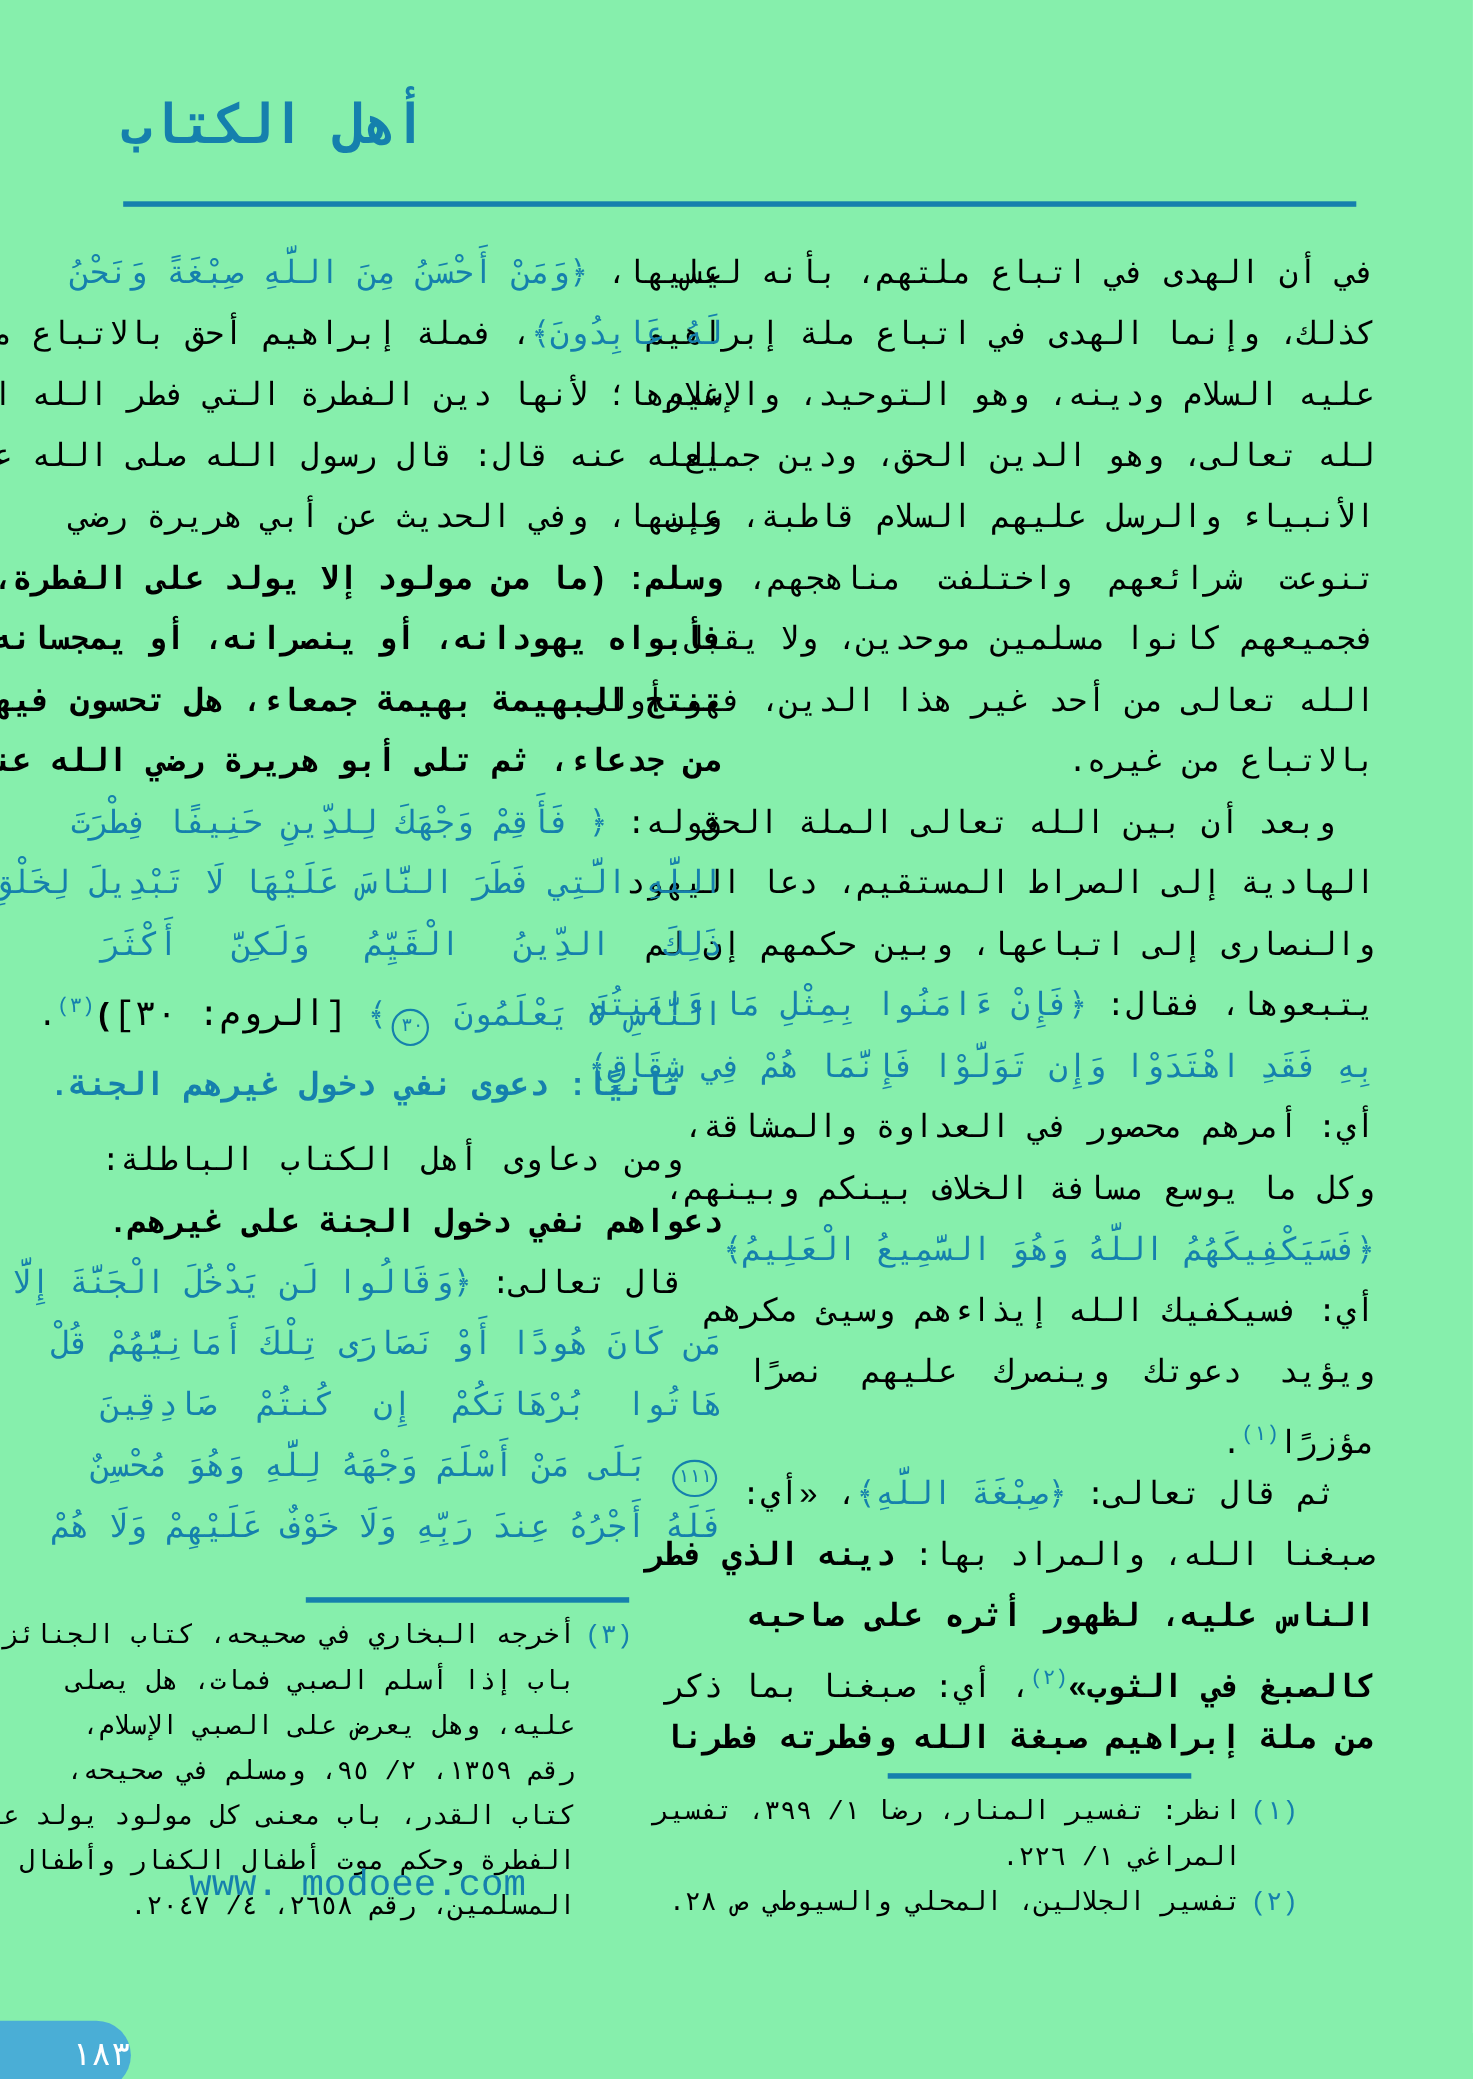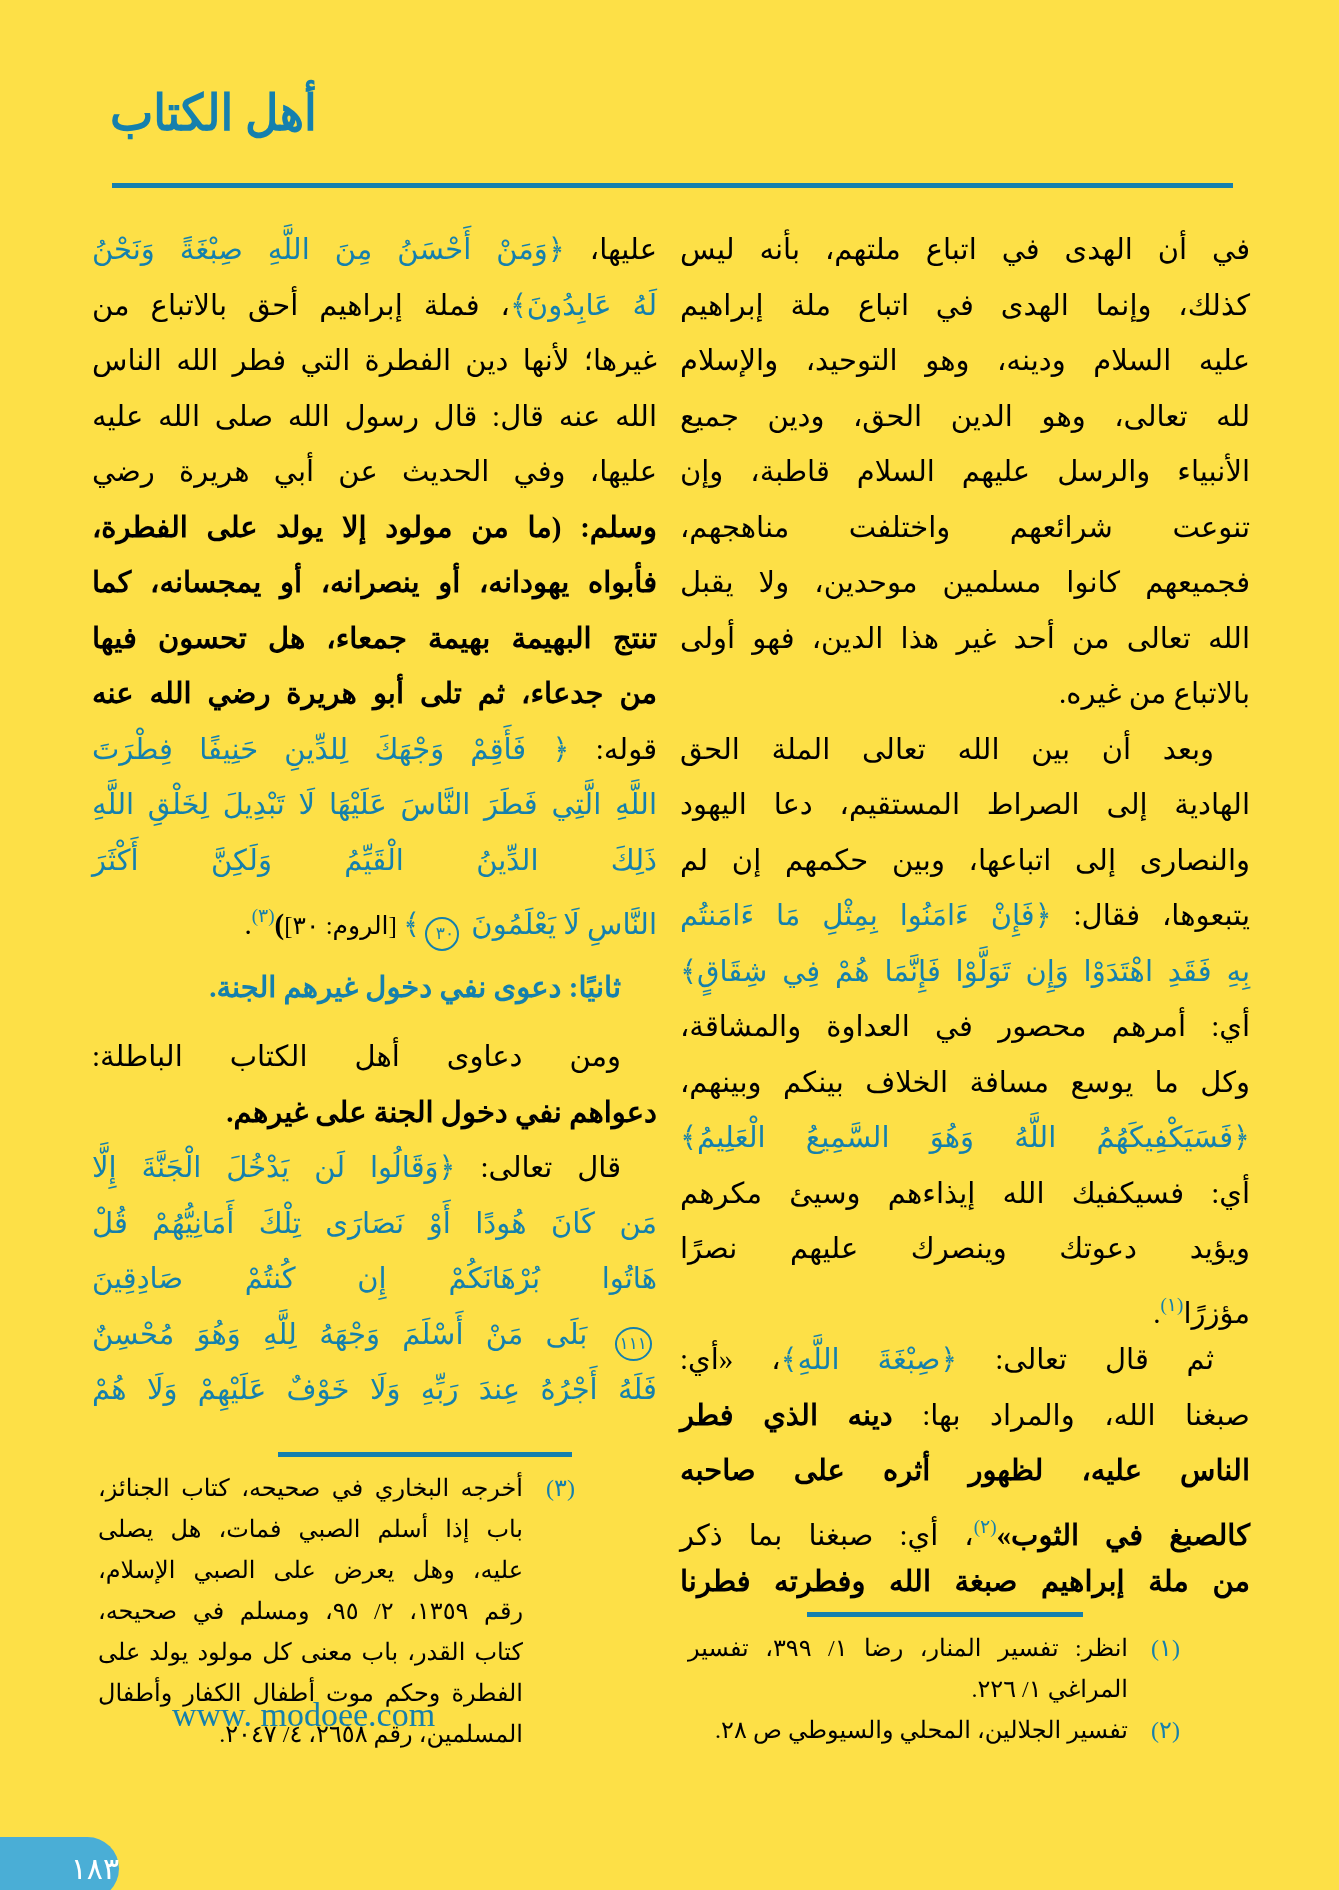--- a/index.html
+++ b/index.html
@@ -2,43 +2,43 @@
 <html lang="ar" style="--teal: #1580ad; --pill: #4aaed6;"><head>
 <meta charset="utf-8">
 <style>
   :root{
     --teal:#1580ad;
     --pill:#4aaed6;
     --ink:#000000;
   }
   html,body{margin:0;padding:0;background:#ffffff;}
   body{width:1339px;height:1890px;overflow:hidden;}
-  .page{position:relative;width:1339px;height:1890px;background:#fde047;
-        font-family:Liberation Serif, serif;color:var(--ink);}
+  .page{position:relative;width:1339px;height:1890px;background:#86efac;
+        font-family:Liberation Mono, monospace;color:var(--ink);}
 
   
   .header-title{position:absolute;left:110px;top:86px;font-size:46px;font-weight:bold;
                 color:var(--teal);direction:rtl;transform:scaleY(1.08);}
   .header-rule{position:absolute;left:112px;top:183px;width:1121px;height:5px;background:var(--teal);}
 
   
   .col{position:absolute;top:222px;direction:rtl;}
   .col-right{left:680px;width:570px;}
   .col-left{left:92px;width:565px;}
   .ln{line-height:55.5px;height:55.5px;font-size:29px;white-space:nowrap;
       text-align:justify;text-align-last:justify;}
   .ln.last-right{text-align-last:right;}
   .ln.indent{padding-right:36px;}
   .ln.heading{margin:16px 0 14px;}
   .seg-n{color:var(--ink);}
   .seg-b{color:var(--ink);font-weight:bold;}
   .seg-q{color:var(--teal);}
   .seg-h{color:var(--teal);font-weight:bold;margin-top:44px;}
   .seg-s{color:var(--teal);font-size:19px;vertical-align:12px;}
-  .seg-r{color:var(--ink);font-size:25px;}
+  .seg-r{color:var(--ink);font-size:32px;}
   .seg-v{display:inline-block;min-width:34px;height:34px;line-height:30px;box-sizing:border-box;
          border:2px solid var(--teal);border-radius:50%;color:var(--teal);font-size:17px;
          text-align:left;vertical-align:-5px;padding:0 3px;margin:0 5px;}
 
   
   .fnrule{position:absolute;height:5px;background:var(--teal);}
   #fnrule-right{left:807px;top:1612px;width:276px;}
   #fnrule-left{left:278px;top:1452px;width:294px;}
   .fnblock{position:absolute;direction:rtl;font-size:24px;}
   #fn-right{left:688px;top:1628px;width:492px;}

